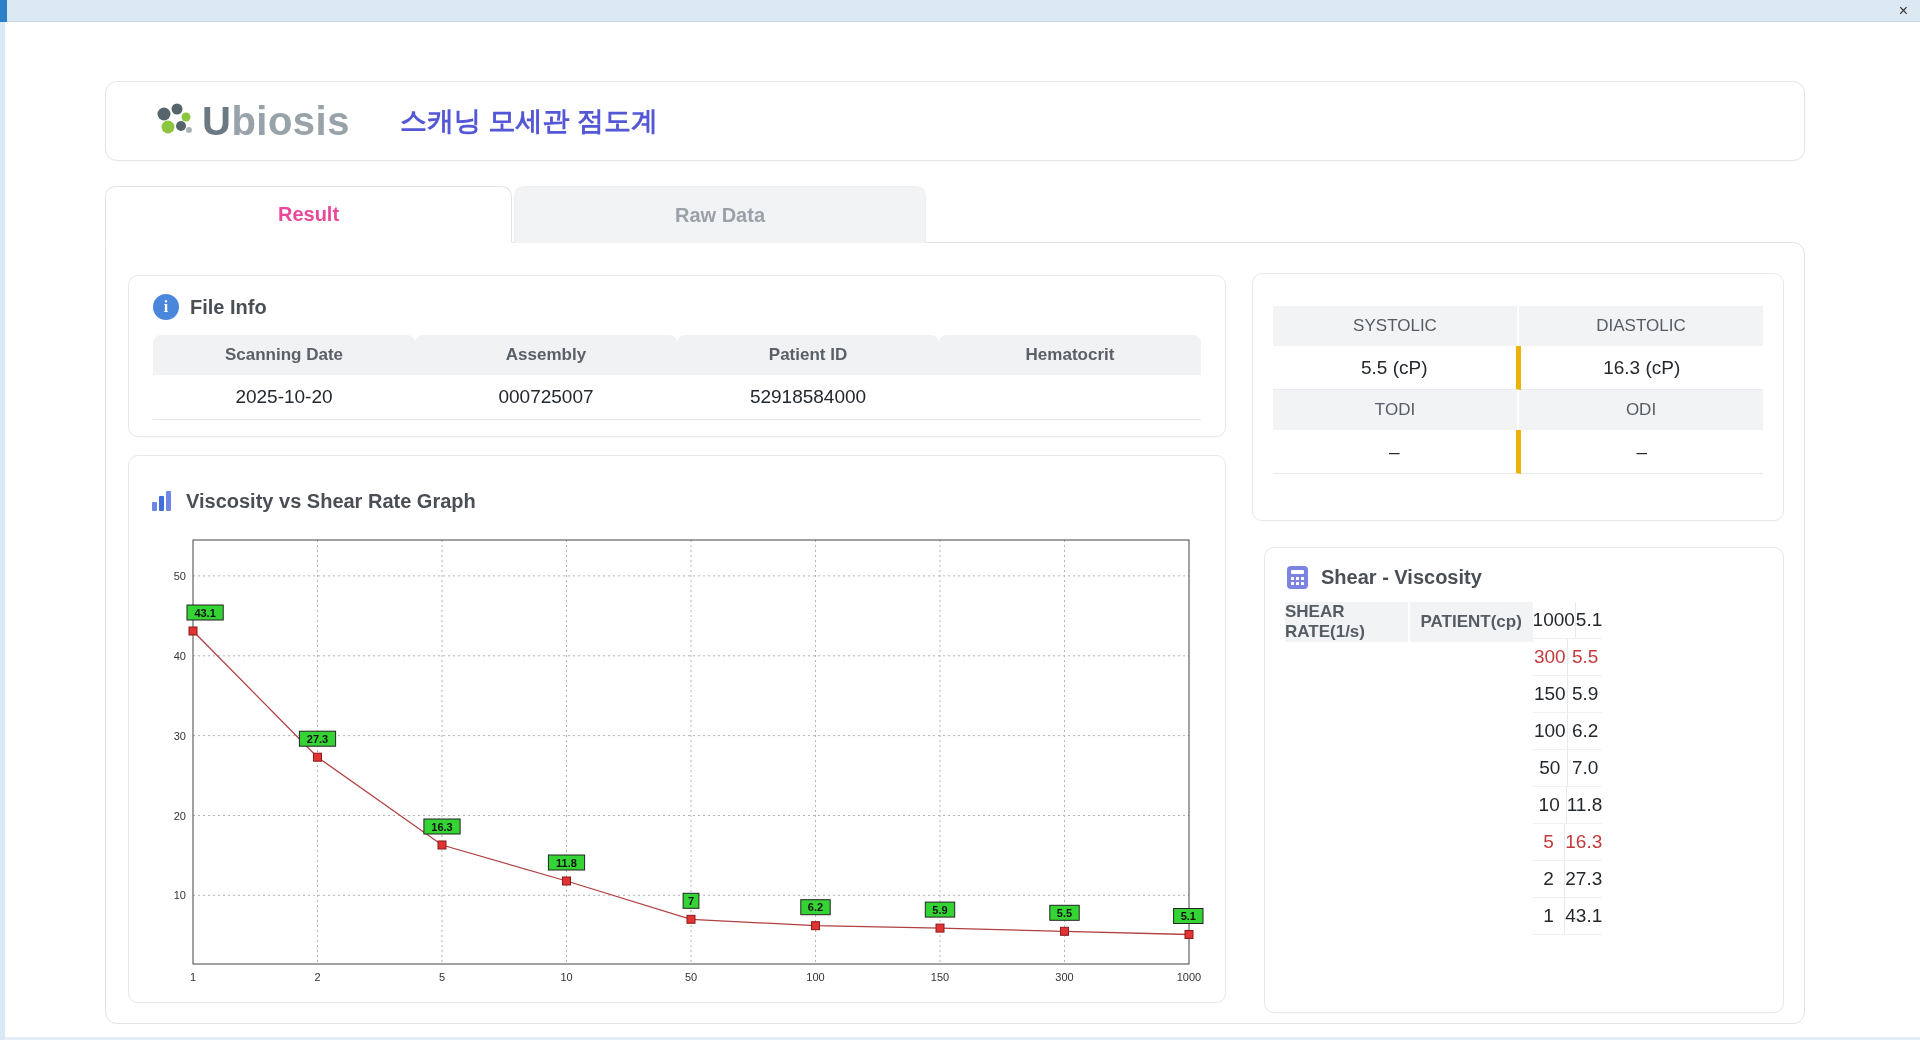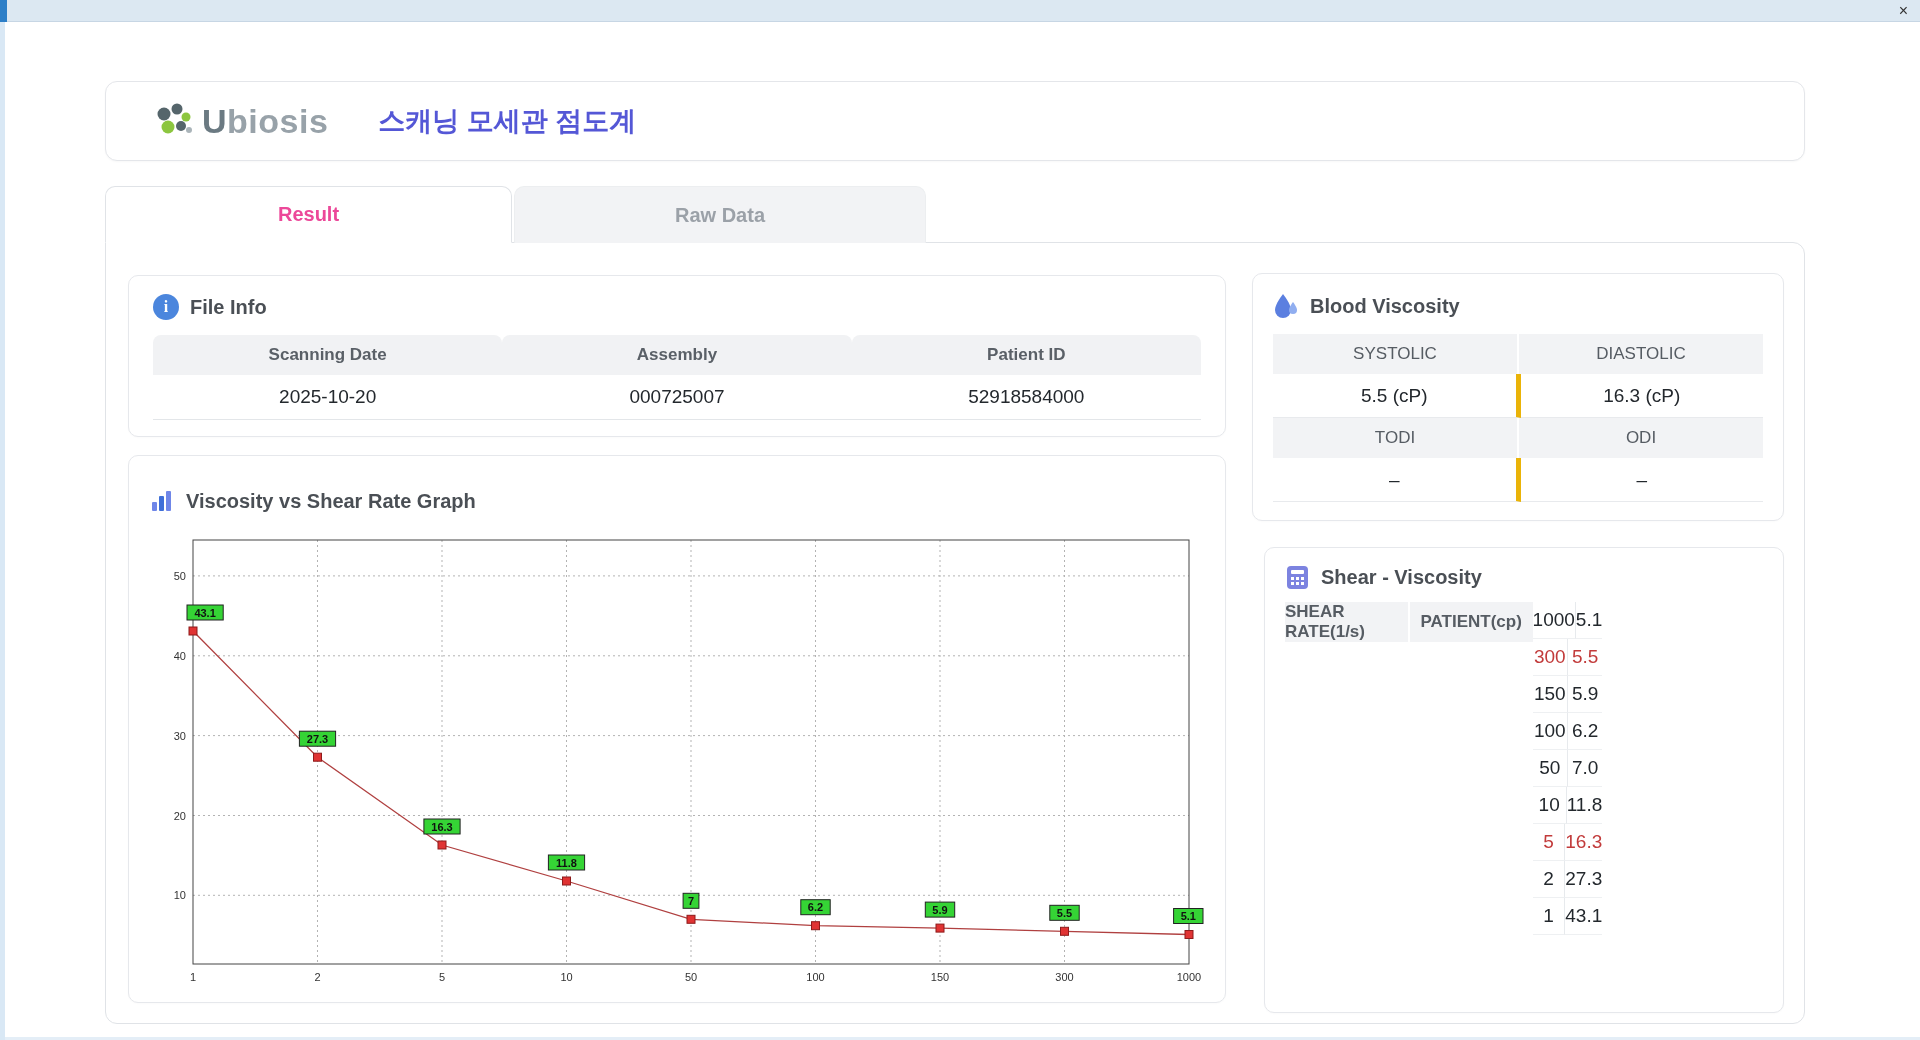--- a/index.html
+++ b/index.html
@@ -17,21 +17,21 @@
   .left-edge { position:absolute; left:0; top:22px; bottom:0; width:5px; background:#d9e8f5; z-index:49; }
   .bottom-edge { position:absolute; left:0; bottom:0; right:0; height:3px; background:#e4eef7; z-index:48; }
 
   .wrapper { position:absolute; top:22px; left:5px; right:0; bottom:0; background:#fff; }
 
   
   .header-card { position:absolute; left:100px; top:59px; width:1700px; height:80px;
     background:#fff; border:1px solid #e4e6ea; border-radius:12px;
     display:flex; align-items:center; padding:0 46px; box-shadow:0 1px 2px rgba(0,0,0,.03); }
   .logo { display:flex; align-items:center; gap:6px; }
-  .logo-text { font-size:34px; font-weight:bold; color:#98a2a9; letter-spacing:.5px; }
+  .logo-text { font-size:40px; font-weight:bold; color:#98a2a9; letter-spacing:.5px; }
   .logo-text .logo-u { color:#6b7a82; }
   .app-title { margin-left:50px; font-size:27px; font-weight:bold; color:#5457d6; }
 
   
   .tabs { position:absolute; left:100px; top:164px; height:57px; display:flex; z-index:5; }
   .tab { height:57px; display:flex; align-items:center; justify-content:center;
     font-size:20px; font-weight:bold; border-radius:10px 10px 0 0; cursor:pointer; }
   .tab.active { width:407px; background:#fff; color:#ec4899;
     border:1px solid #e0e3e7; border-bottom:1px solid #ffffff; }
   .tab.inactive { width:412px; background:#f2f3f5; color:#9ba1a8;
@@ -135,20 +135,24 @@
           <div class="field-label">Scanning Date</div>
           <div class="field-value">2025-10-20</div>
         </div>
         <div class="field">
           <div class="field-label">Assembly</div>
           <div class="field-value">000725007</div>
         </div>
         <div class="field">
           <div class="field-label">Patient ID</div>
           <div class="field-value">52918584000</div>
+        </div>
+        <div class="field">
+          <div class="field-label">Hematocrit</div>
+          <div class="field-value"></div>
         </div>
       </div>
     </div>
 
     <div class="card graph-card">
       <div class="card-title-row">
         <svg width="26" height="26" viewBox="0 0 26 26">
           <rect x="3" y="14" width="5" height="9" rx="1" fill="#6f86e8"></rect>
           <rect x="10" y="8" width="5" height="15" rx="1" fill="#3f6fd8"></rect>
           <rect x="17" y="3" width="5" height="20" rx="1" fill="#6f86e8"></rect>
@@ -211,27 +215,20 @@
             <rect x="900.8" y="381.3" width="29.4" height="15" fill="#35d435" stroke="#222222" stroke-width="1"></rect>
             <text x="915.5" y="392.8" text-anchor="middle" font-size="11" font-weight="bold" fill="#111">5.5</text>
             <rect x="1036.0" y="406.5" width="8" height="8" fill="#e03333" stroke="#8e1b1b" stroke-width="1"></rect>
             <rect x="1024.6" y="384.5" width="29.4" height="15" fill="#35d435" stroke="#222222" stroke-width="1"></rect>
             <text x="1039.3" y="396.0" text-anchor="middle" font-size="11" font-weight="bold" fill="#111">5.1</text>
           </svg>
       </div>
     </div>
 
     <div class="card bv-card">
-      <div class="card-title-row">
-        <svg width="26" height="28" viewBox="0 0 26 28">
-          <path d="M10 2 C10 2 2 12 2 18 a8 8 0 0 0 16 0 C18 12 10 2 10 2 Z" fill="#5b7fe0"></path>
-          <path d="M20 10 C20 10 16 15 16 18 a4 4 0 0 0 8 0 C24 15 20 10 20 10 Z" fill="#90aef0"></path>
-        </svg>
-        <span class="card-title">Blood Viscosity</span>
-      </div>
       <div class="bv-table">
         <div class="bv-row bv-head">
           <div class="bv-cell">SYSTOLIC</div>
           <div class="bv-cell">DIASTOLIC</div>
         </div>
         <div class="bv-row bv-val">
           <div class="bv-cell">5.5 (cP)</div>
           <div class="bv-cell">16.3 (cP)</div>
         </div>
         <div class="bv-row bv-head">

